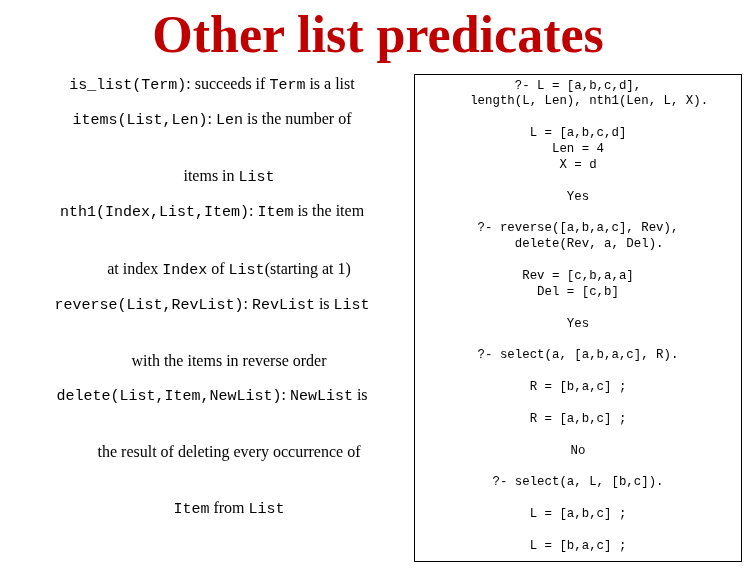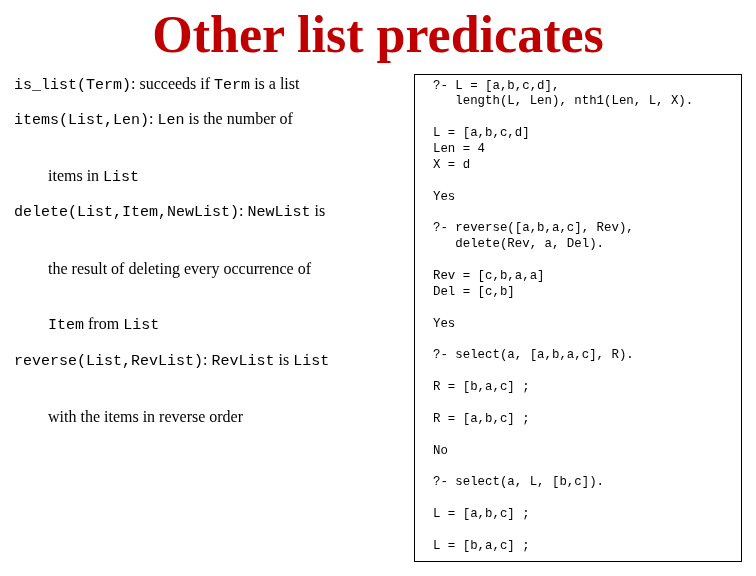--- a/index.html
+++ b/index.html
@@ -16,20 +16,21 @@
     font-size: 52px;
     font-weight: bold;
     color: #c00000;
     text-align: center;
     margin: 0 0 11px 0;
     line-height: 1.05;
   }
   .cols {
     display: flex;
     gap: 4px;
+    text-align: center;
   }
   .left {
     width: 396px;
     font-size: 16px;
     line-height: 1.22;
   }
   .right {
     flex: 1;
     border: 1px solid #000;
     padding: 4px 18px;
@@ -65,30 +66,34 @@
     <div class="entry">
       <span class="code">is_list(Term)</span><span>: succeeds if </span><span class="code">Term</span><span> is a list</span>
     </div>
 
     <div class="entry">
       <span class="code">items(List,Len)</span><span>: </span><span class="code">Len</span><span> is the number of</span>
       <span class="cont"><span>items in </span><span class="code">List</span></span>
     </div>
 
 
+    <div class="entry">
+      <span class="code">nth1(Index,List,Item)</span><span>: </span><span class="code">Item</span><span> is the item</span>
+      <span class="cont"><span>at index </span><span class="code">Index</span><span> of </span><span class="code">List</span><span>(starting at 1)</span></span>
+    </div>
+
+    <div class="entry">
+      <span class="code">reverse(List,RevList)</span><span>: </span><span class="code">RevList</span><span> is </span><span class="code">List</span>
+      <span class="cont"><span>with the items in reverse order</span></span>
+    </div>
 
     <div class="entry">
       <span class="code">delete(List,Item,NewList)</span><span>: </span><span class="code">NewList</span><span> is</span>
       <span class="cont"><span>the result of deleting every occurrence of</span></span>
       <span class="cont"><span class="code">Item</span><span> from </span><span class="code">List</span></span>
-    </div>
-
-    <div class="entry">
-      <span class="code">reverse(List,RevList)</span><span>: </span><span class="code">RevList</span><span> is </span><span class="code">List</span>
-      <span class="cont"><span>with the items in reverse order</span></span>
     </div>
 
 
   </div>
 
   <div class="right">?- L = [a,b,c,d],
    length(L, Len), nth1(Len, L, X).
 
 L = [a,b,c,d]
 Len = 4

